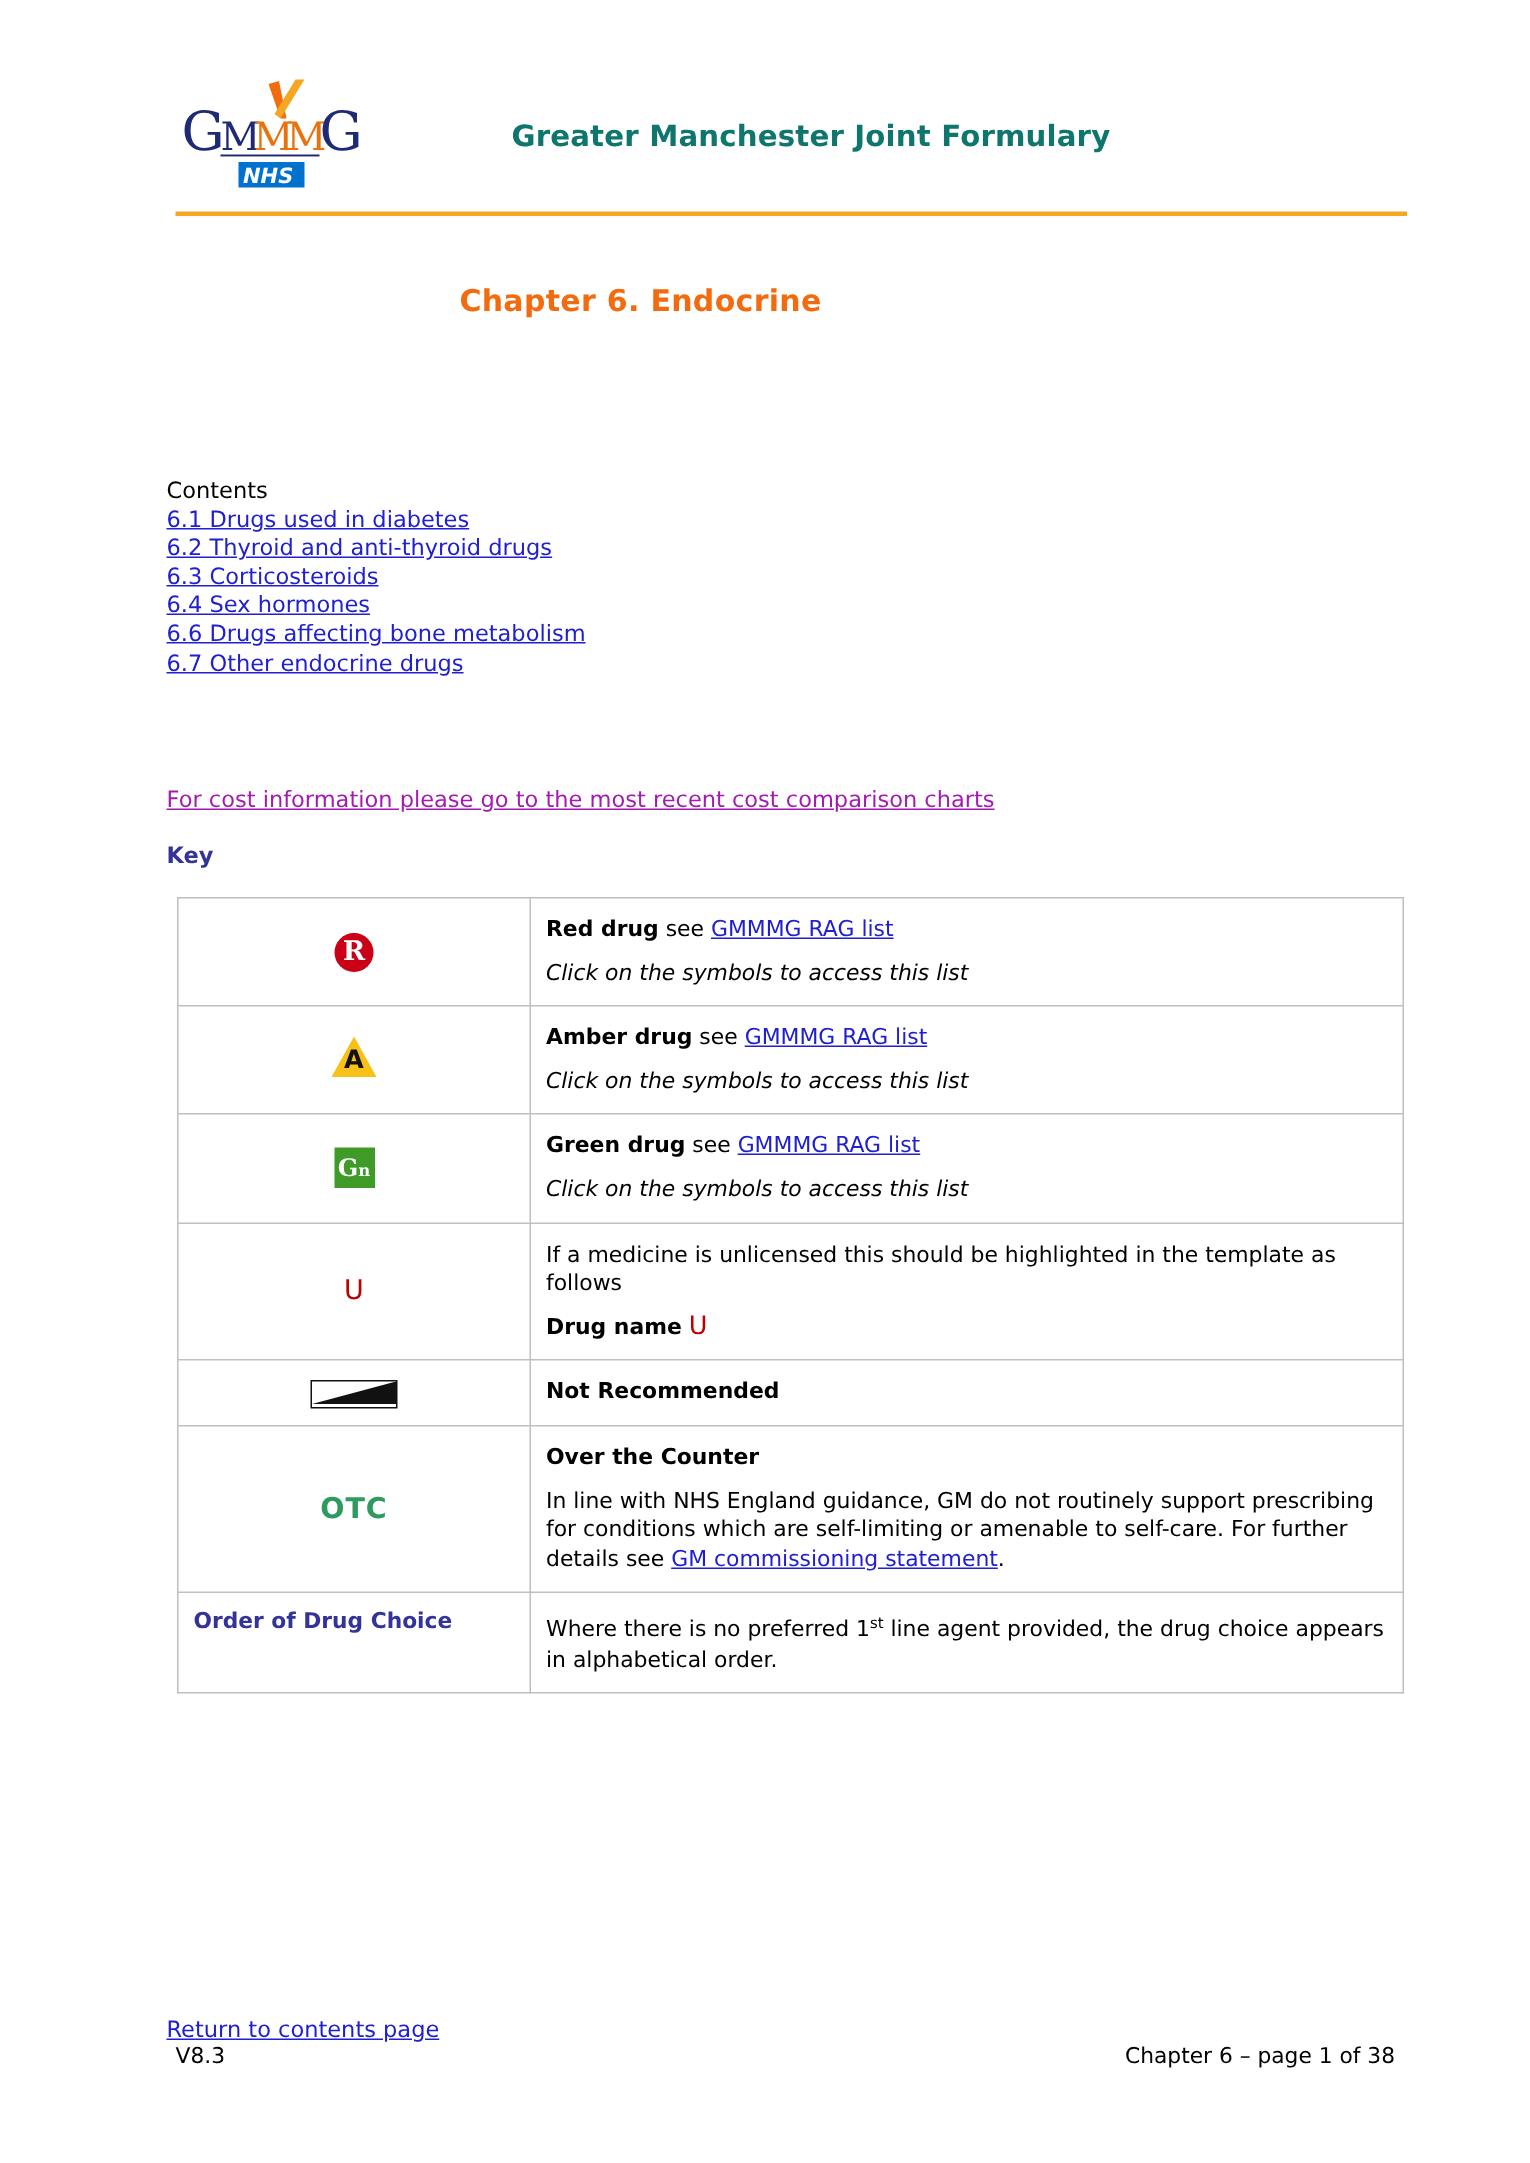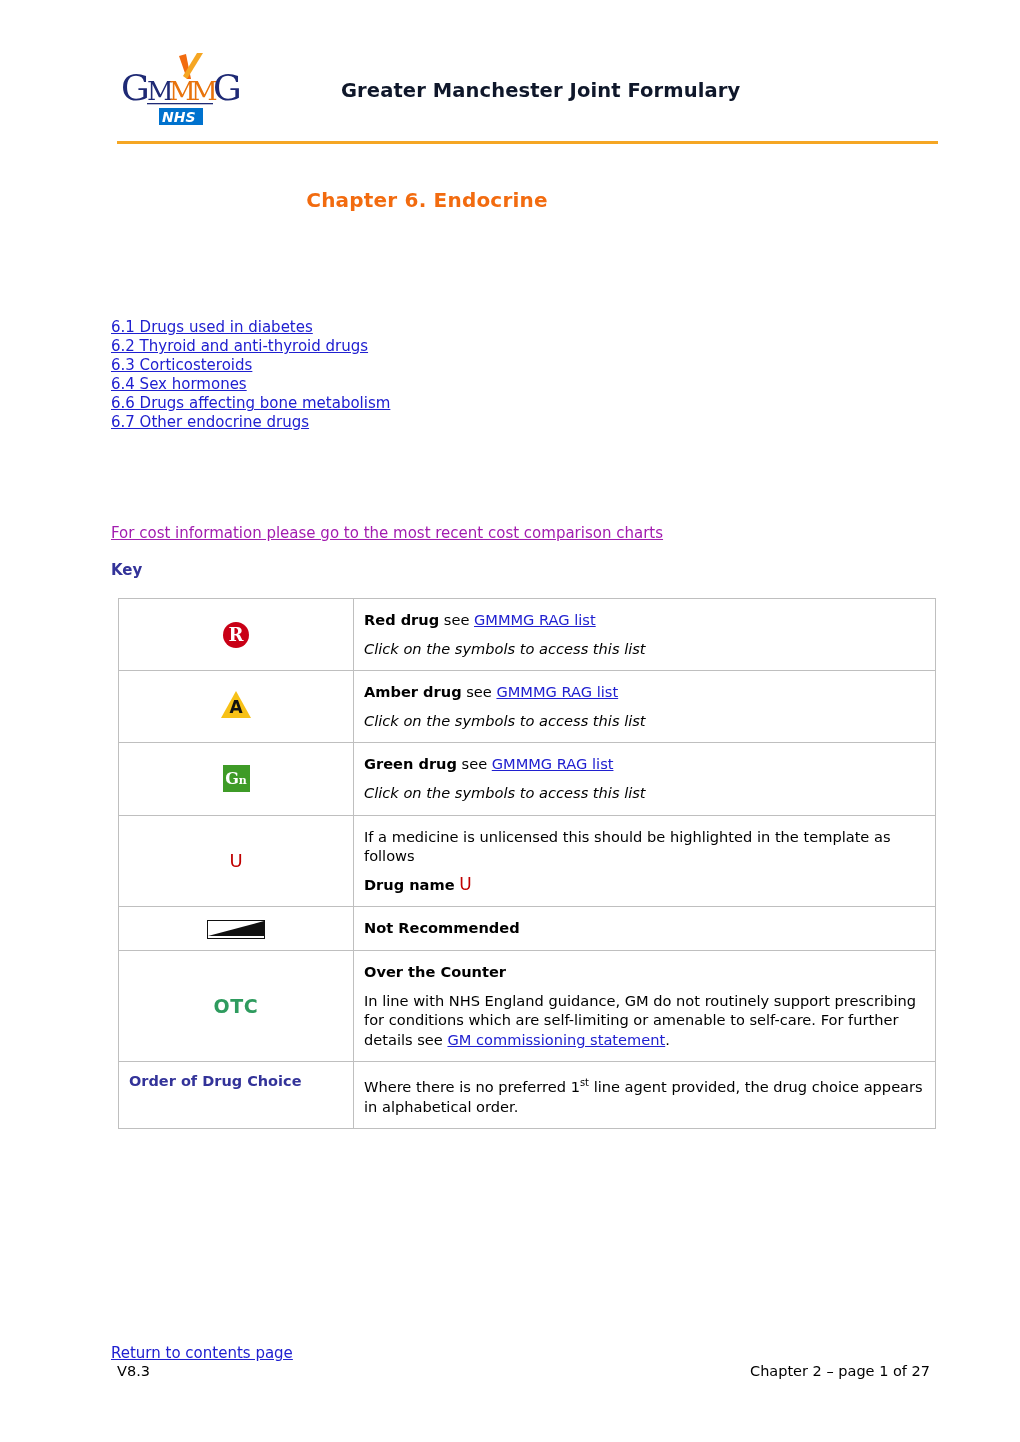--- a/index.html
+++ b/index.html
@@ -35,21 +35,21 @@
   .logo {
     position: relative;
     width: 140px;
     height: 88px;
     flex: 0 0 140px;
   }
   .logo-svg { display: block; }
   .header-title {
     font-size: 19.5px;
     font-weight: bold;
-    color: #0f172a;
+    color: #0f766e;
     letter-spacing: 0.1px;
     margin-left: 84px;
     white-space: nowrap;
   }
   .header-rule {
     position: absolute;
     left: 117px;
     top: 141px;
     width: 821px;
     height: 3px;
@@ -287,20 +287,21 @@
     </div>
     <div class="header-title">Greater Manchester Joint Formulary</div>
   </div>
   <div class="header-rule"></div>
 
   <div class="chapter-title">
     <span class="inner">Chapter 6. Endocrine</span>
   </div>
 
   <div class="contents">
+    <div class="label">Contents</div>
     <a href="#">6.1 Drugs used in diabetes</a>
     <a href="#">6.2 Thyroid and anti-thyroid drugs</a>
     <a href="#">6.3 Corticosteroids</a>
     <a href="#">6.4 Sex hormones</a>
     <a href="#">6.6 Drugs affecting bone metabolism</a>
     <a href="#">6.7 Other endocrine drugs</a>
   </div>
 
   <a class="cost-link" href="#">For cost information please go to the most recent cost comparison charts</a>
 
@@ -389,15 +390,15 @@
           <p>
             <span>Where there is no preferred 1</span><sup>st</sup><span> line agent provided, the drug choice appears in alphabetical order.</span>
           </p>
         </td>
       </tr>
     </tbody>
   </table>
 
   <a class="footer-link" href="#">Return to contents page</a>
   <div class="footer-version">V8.3</div>
-  <div class="footer-page">Chapter 2 – page 1 of 27</div>
+  <div class="footer-page">Chapter 6 – page 1 of 38</div>
 
 </div>
 
 </body></html>

